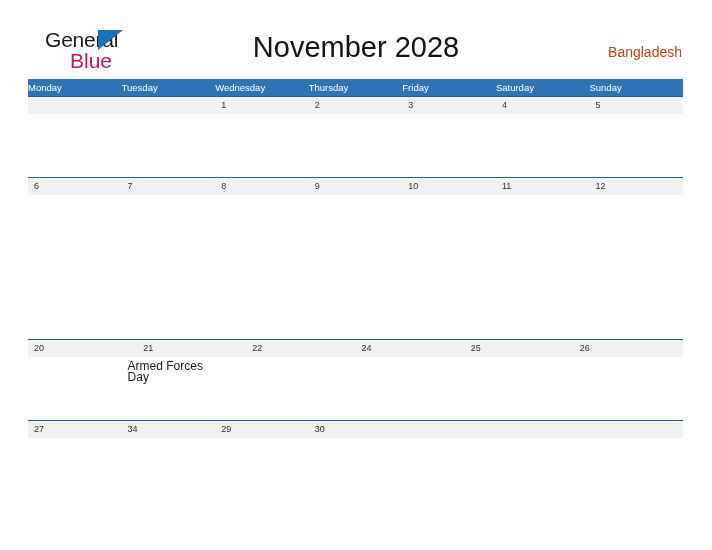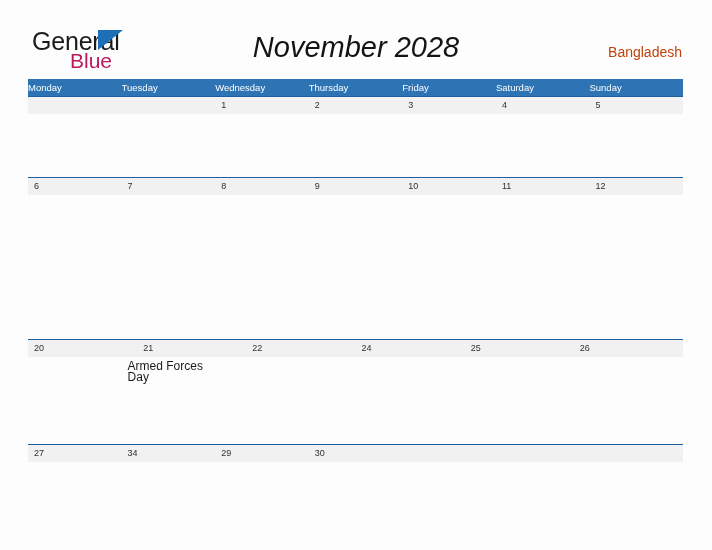--- a/index.html
+++ b/index.html
@@ -32,25 +32,26 @@
   .logo {
     position: absolute;
     left: 32px;
     top: 29px;
     width: 120px;
     height: 44px;
     line-height: 1;
     user-select: none;
   }
   .logo-general {
-    font-size: 25px;
+    font-size: 21px;
     color: #1b1b1b;
     letter-spacing: -0.2px;
     font-family: "Liberation Sans", sans-serif;
     display: inline-block;
+    margin-left: 13px;
   }
   .logo-triangle {
     position: absolute;
     left: 66px;
     top: 1px;
     width: 0;
     height: 0;
     border-top: 20px solid #1d6fb8;
     border-right: 25px solid transparent;
   }
@@ -66,21 +67,20 @@
   .cal-title {
     position: absolute;
     left: 0;
     right: 0;
     top: 31px;
     text-align: center;
     font-size: 29px;
     font-weight: 400;
     color: #141414;
     letter-spacing: 0px;
-    font-style: italic;
   }
 
   .country {
     position: absolute;
     right: 30px;
     top: 44px;
     font-size: 14px;
     color: #c2410c;
   }
 
@@ -106,21 +106,20 @@
     white-space: nowrap;
     overflow: hidden;
   }
 
   .week-row {
     position: relative;
     height: 81px;
   }
   .week-row:last-child {
     height: 74px;
-    margin-top: 24px;
   }
 
   .date-band {
     display: flex;
     height: 17px;
     background: #f1f1f1;
     border-top: 1px solid #1f5fa0;
   }
   .week-row:first-of-type .date-band {
     border-top: none;

